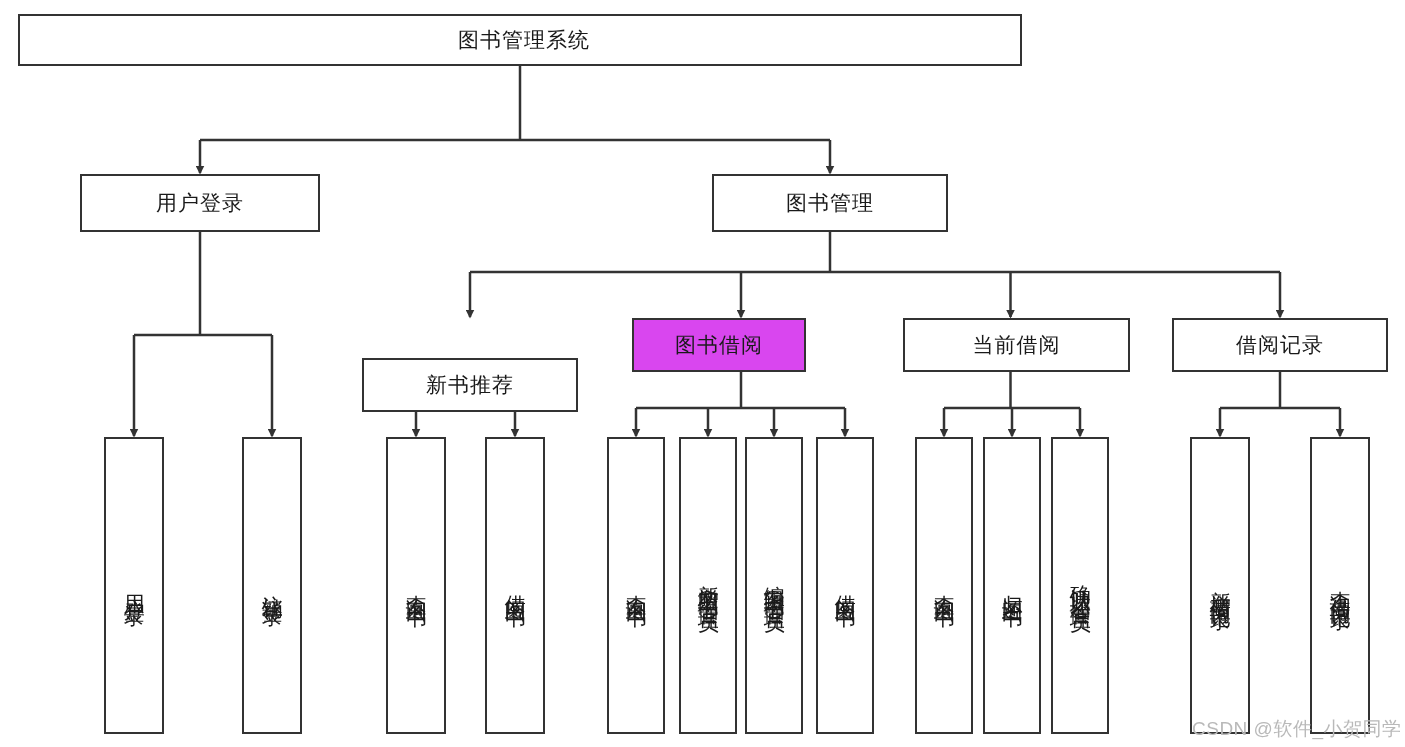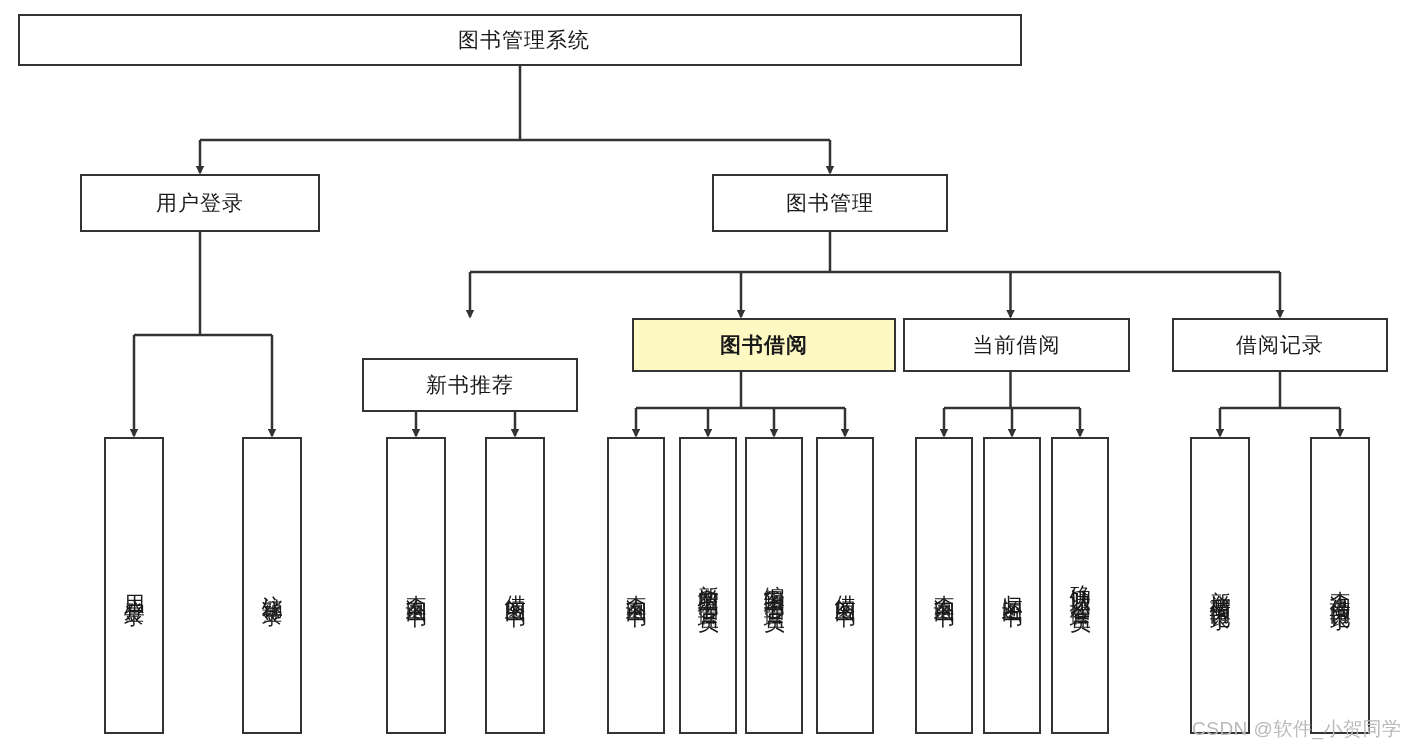--- a/index.html
+++ b/index.html
@@ -118,21 +118,21 @@
       </div>
       <div class="node horiz" style="left: 80px; top: 174px; width: 240px; height: 58px; border-color: rgb(51, 51, 51); background: rgb(255, 255, 255); color: rgb(26, 26, 26);">
         <span class="node-label">用户登录</span>
       </div>
       <div class="node horiz" style="left: 712px; top: 174px; width: 236px; height: 58px; border-color: rgb(51, 51, 51); background: rgb(255, 255, 255); color: rgb(26, 26, 26);">
         <span class="node-label">图书管理</span>
       </div>
       <div class="node horiz" style="left: 362px; top: 318px; width: 216px; height: 54px; border-color: rgb(51, 51, 51); background: rgb(255, 255, 255); color: rgb(26, 26, 26); margin-top: 40px;">
         <span class="node-label">新书推荐</span>
       </div>
-      <div class="node horiz" style="left: 632px; top: 318px; width: 264px; height: 54px; border-color: rgb(51, 51, 51); background: #fef9c3; color: rgb(26, 26, 26); font-weight: bold;">
+      <div class="node horiz" style="left: 632px; top: 318px; width: 174px; height: 54px; border-color: rgb(51, 51, 51); background: #d946ef; color: rgb(26, 26, 26);">
         <span class="node-label">图书借阅</span>
       </div>
       <div class="node horiz" style="left: 903px; top: 318px; width: 227px; height: 54px; border-color: rgb(51, 51, 51); background: rgb(255, 255, 255); color: rgb(26, 26, 26);">
         <span class="node-label">当前借阅</span>
       </div>
       <div class="node horiz" style="left: 1172px; top: 318px; width: 216px; height: 54px; border-color: rgb(51, 51, 51); background: rgb(255, 255, 255); color: rgb(26, 26, 26);">
         <span class="node-label">借阅记录</span>
       </div>
       <div class="node vert" style="left: 104px; top: 437px; width: 60px; height: 297px; border-color: rgb(51, 51, 51); background: rgb(255, 255, 255); color: rgb(26, 26, 26);">
         <span class="node-label">用户登录</span>

